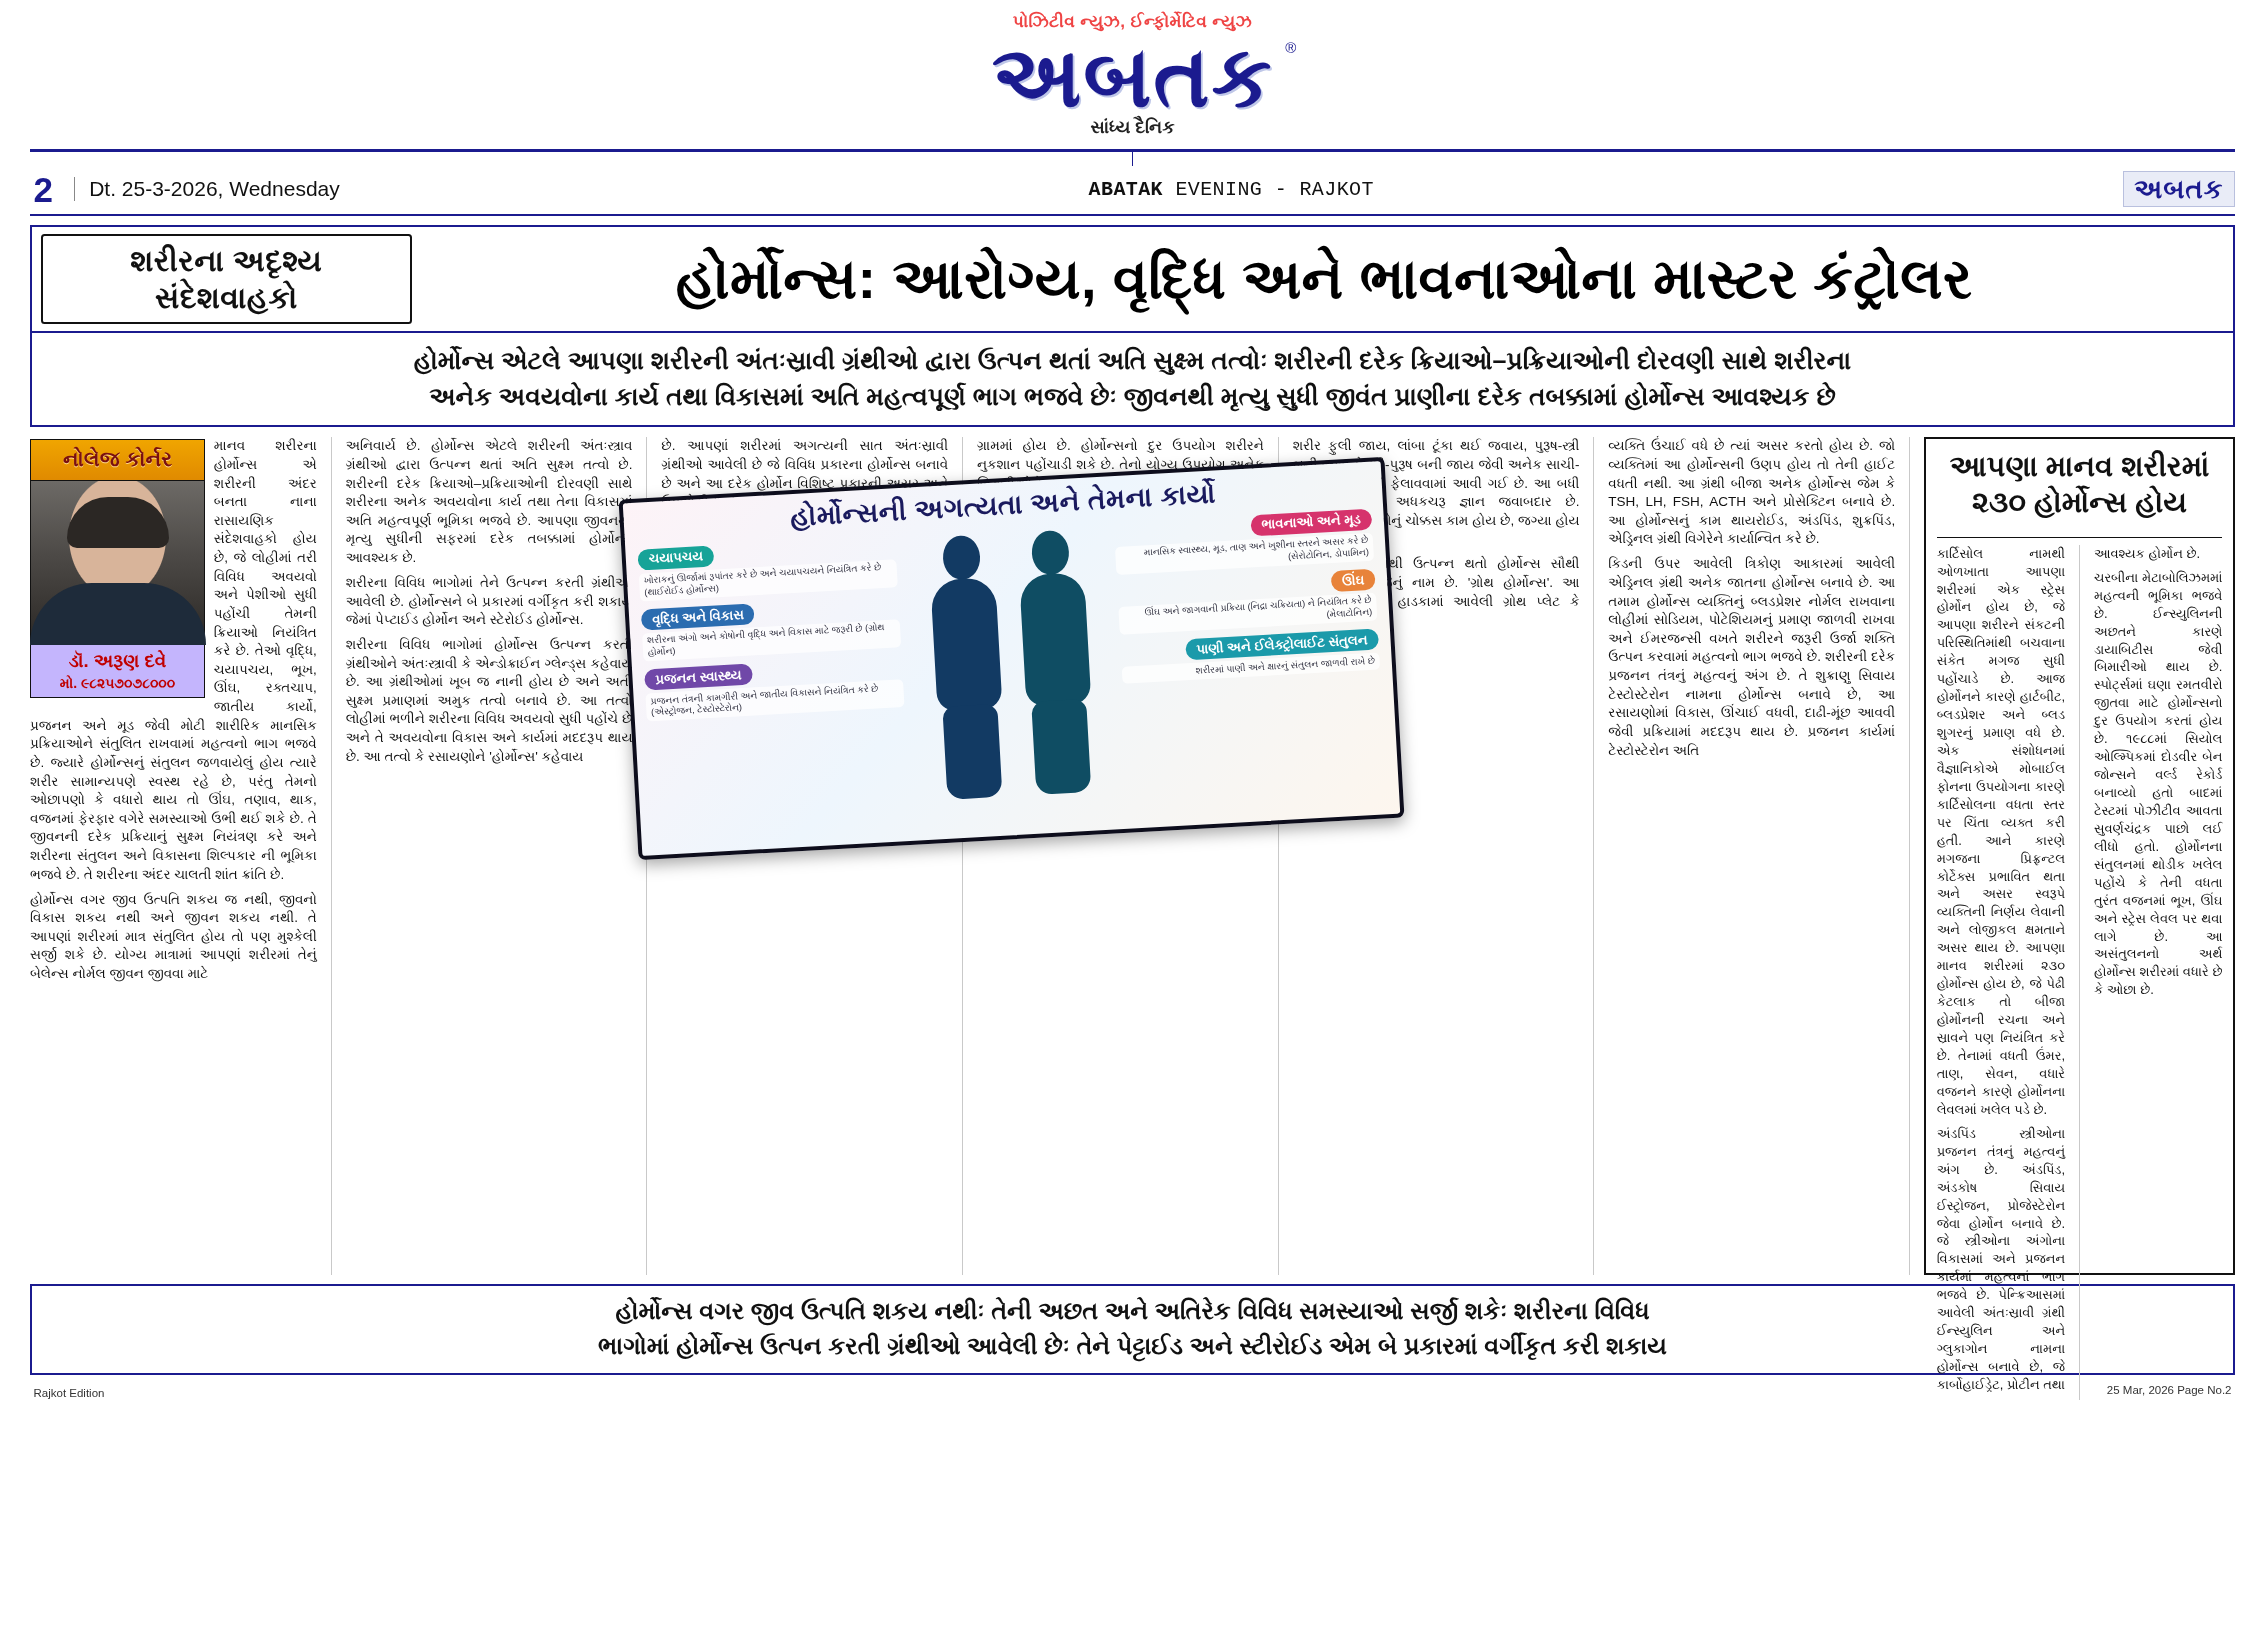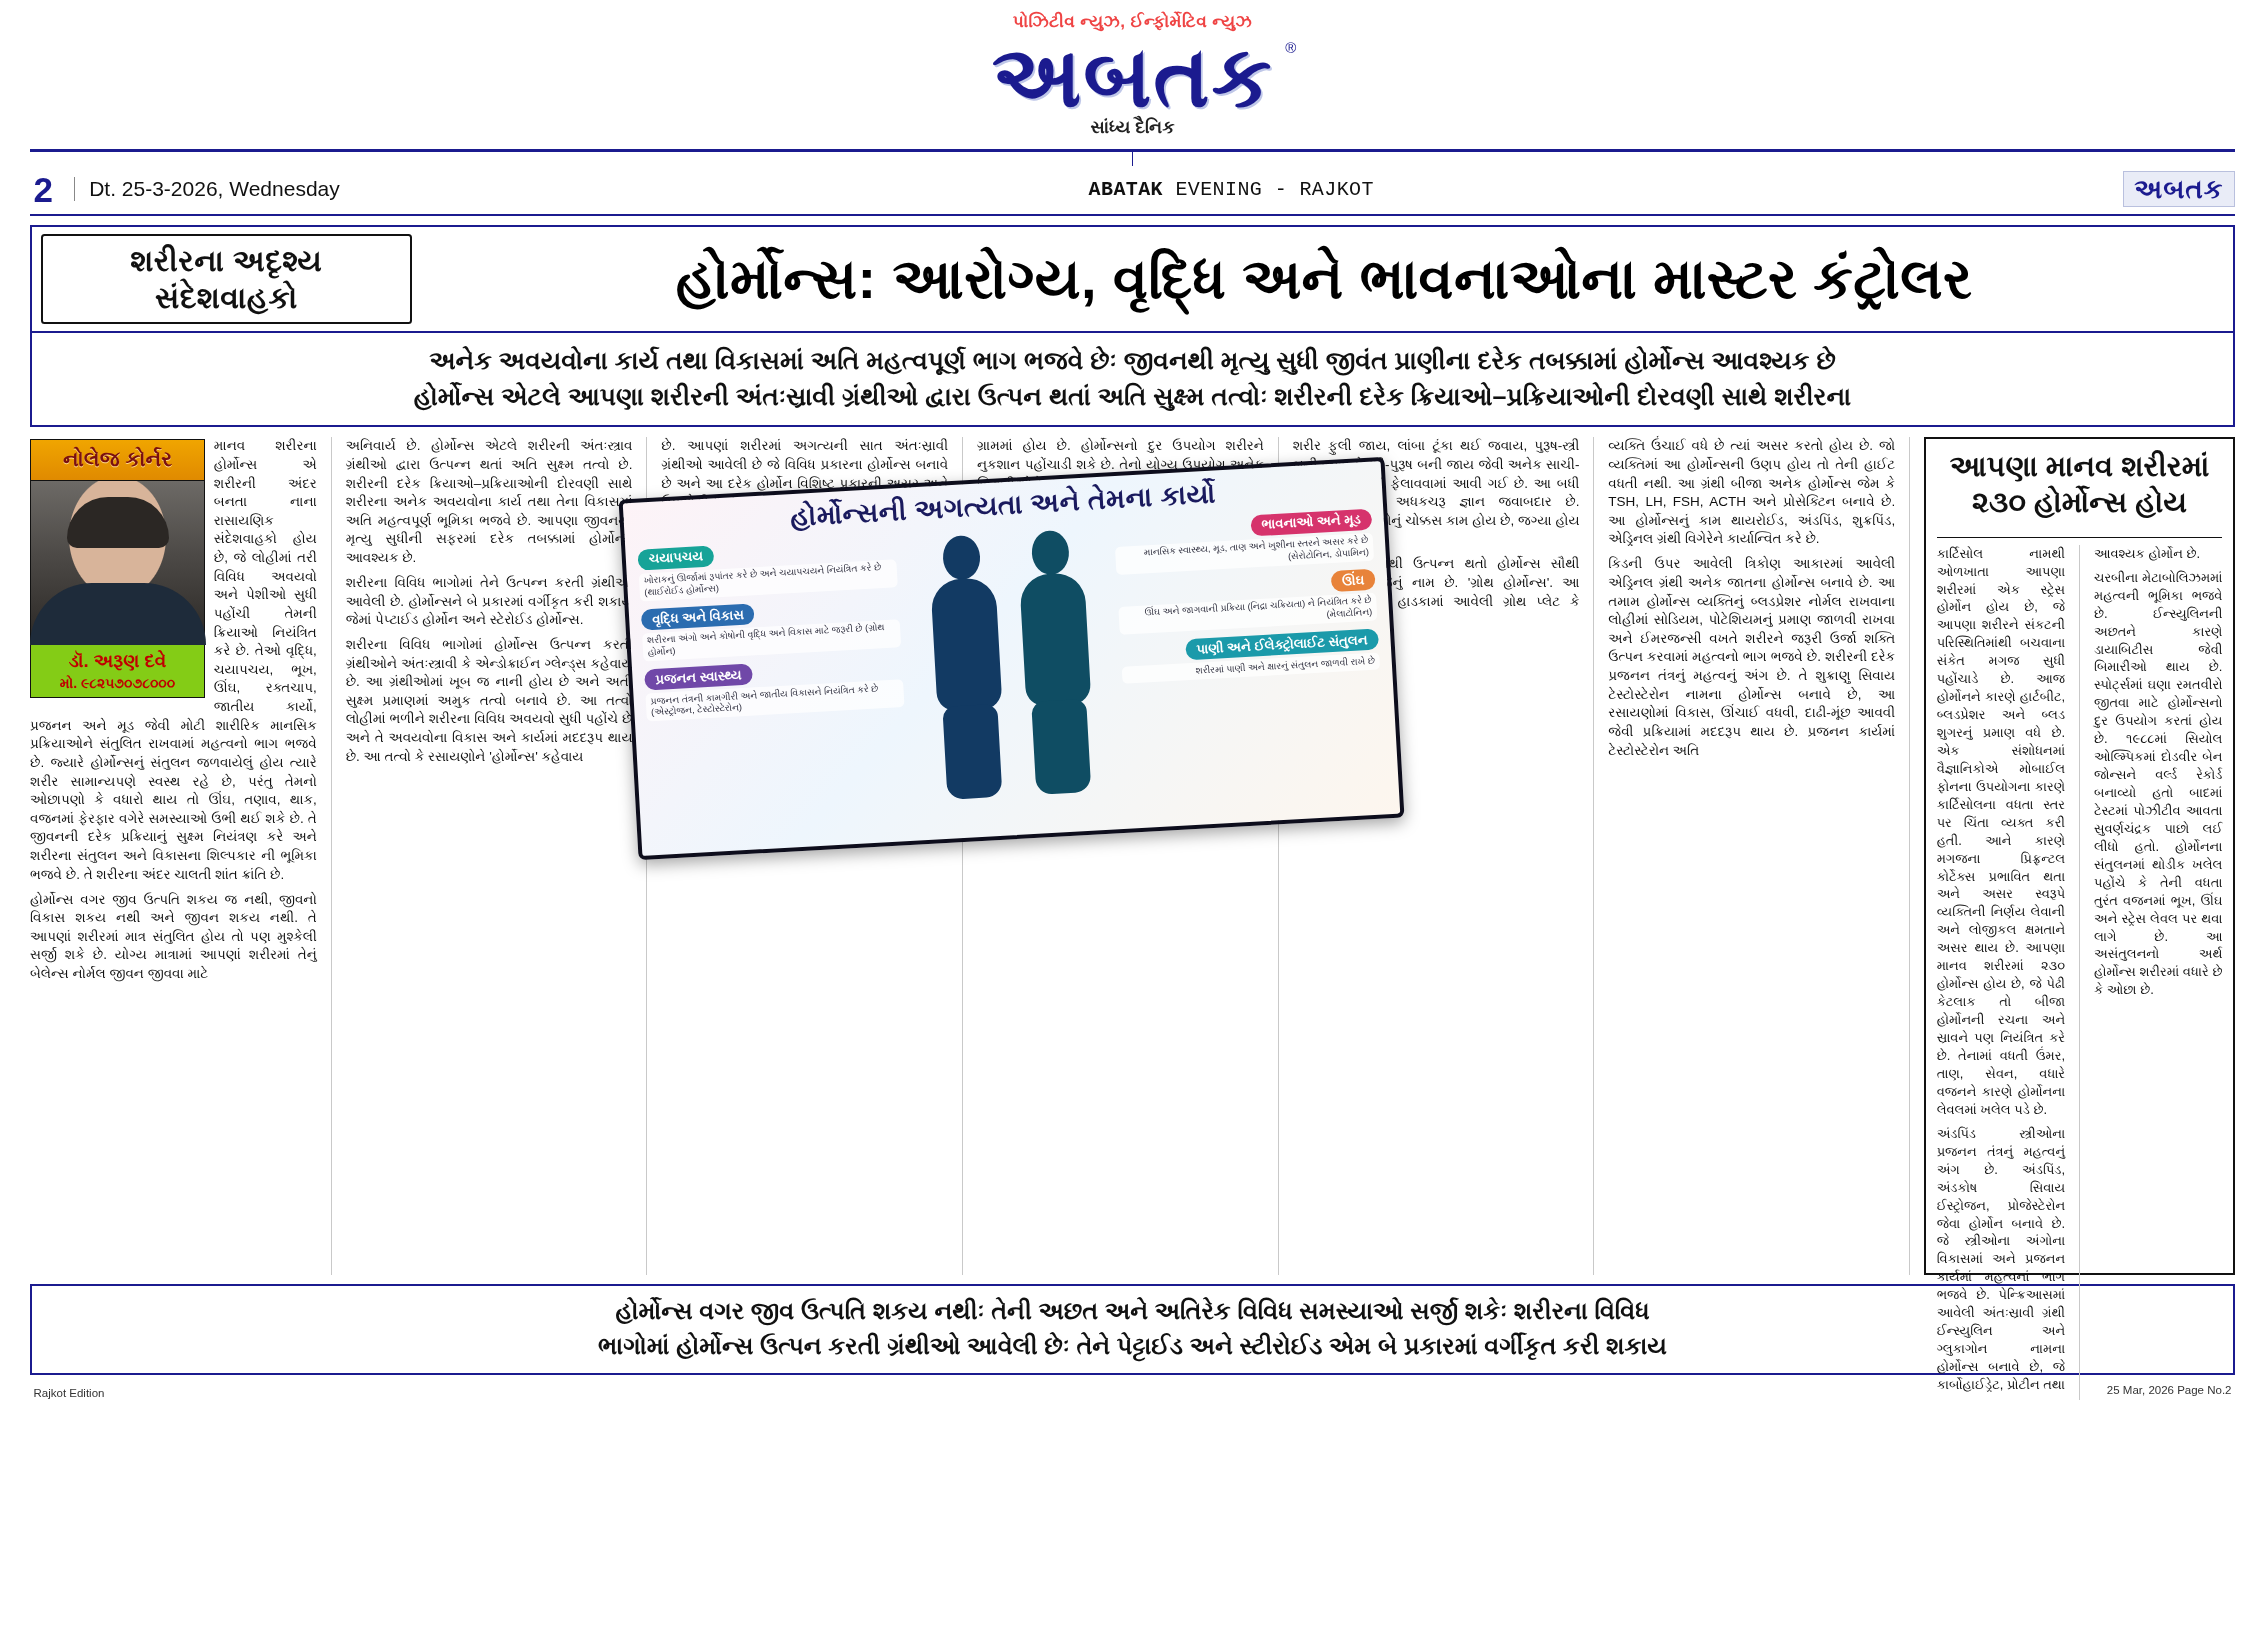--- a/index.html
+++ b/index.html
@@ -188,21 +188,21 @@
     background: #c9c9c9;
   }
 
   
   .knowledge-box {
     float: left;
     width: 173px;
     margin: 1.8px 8.8px 5.3px 0;
     border: 1.8px solid #111;
     text-align: center;
-    background: #84cc16;
+    background: #c4b5fd;
     shape-outside: margin-box;
   }
   .kb-title {
     background: linear-gradient(180deg,#f0a500,#e08a00);
     color: #7a1010;
     font-size: 21px;
     font-weight: bold;
     padding: 4.4px 1.8px 6.2px;
     border-bottom: 1.8px solid #111;
     text-shadow: 0 0.9px 0 #ffd98a;
@@ -404,22 +404,22 @@
 
   <div class="headline-band">
     <div class="kicker">
       <div>શરીરના  અદૃશ્ય</div>
       <div>સંદેશવાહકો</div>
     </div>
     <div class="headline-main">હોર્મોન્સ: આરોગ્ય, વૃદ્ધિ અને ભાવનાઓના માસ્ટર કંટ્રોલર</div>
   </div>
 
   <div class="standfirst">
+    <div>હોર્મોન્સ એટલે આપણા શરીરની અંતઃસ્રાવી ગ્રંથીઓ દ્વારા ઉત્પન થતાં અતિ સુક્ષ્મ તત્વોઃ શરીરની દરેક ક્રિયાઓ–પ્રક્રિયાઓની દોરવણી સાથે શરીરના</div>
     <div>અનેક અવયવોના કાર્ય તથા વિકાસમાં અતિ મહત્વપૂર્ણ ભાગ ભજવે છેઃ જીવનથી મૃત્યુ સુધી જીવંત પ્રાણીના દરેક તબક્કામાં હોર્મોન્સ આવશ્યક છે</div>
-    <div>હોર્મોન્સ એટલે આપણા શરીરની અંતઃસ્રાવી ગ્રંથીઓ દ્વારા ઉત્પન થતાં અતિ સુક્ષ્મ તત્વોઃ શરીરની દરેક ક્રિયાઓ–પ્રક્રિયાઓની દોરવણી સાથે શરીરના</div>
   </div>
 
   <div class="content">
 
     <div class="col">
       <div class="knowledge-box">
         <div class="kb-title">નોલેજ કોર્નર</div>
         <div class="kb-photo">
           <div class="hair"></div>
           <div class="shoulders"></div>

